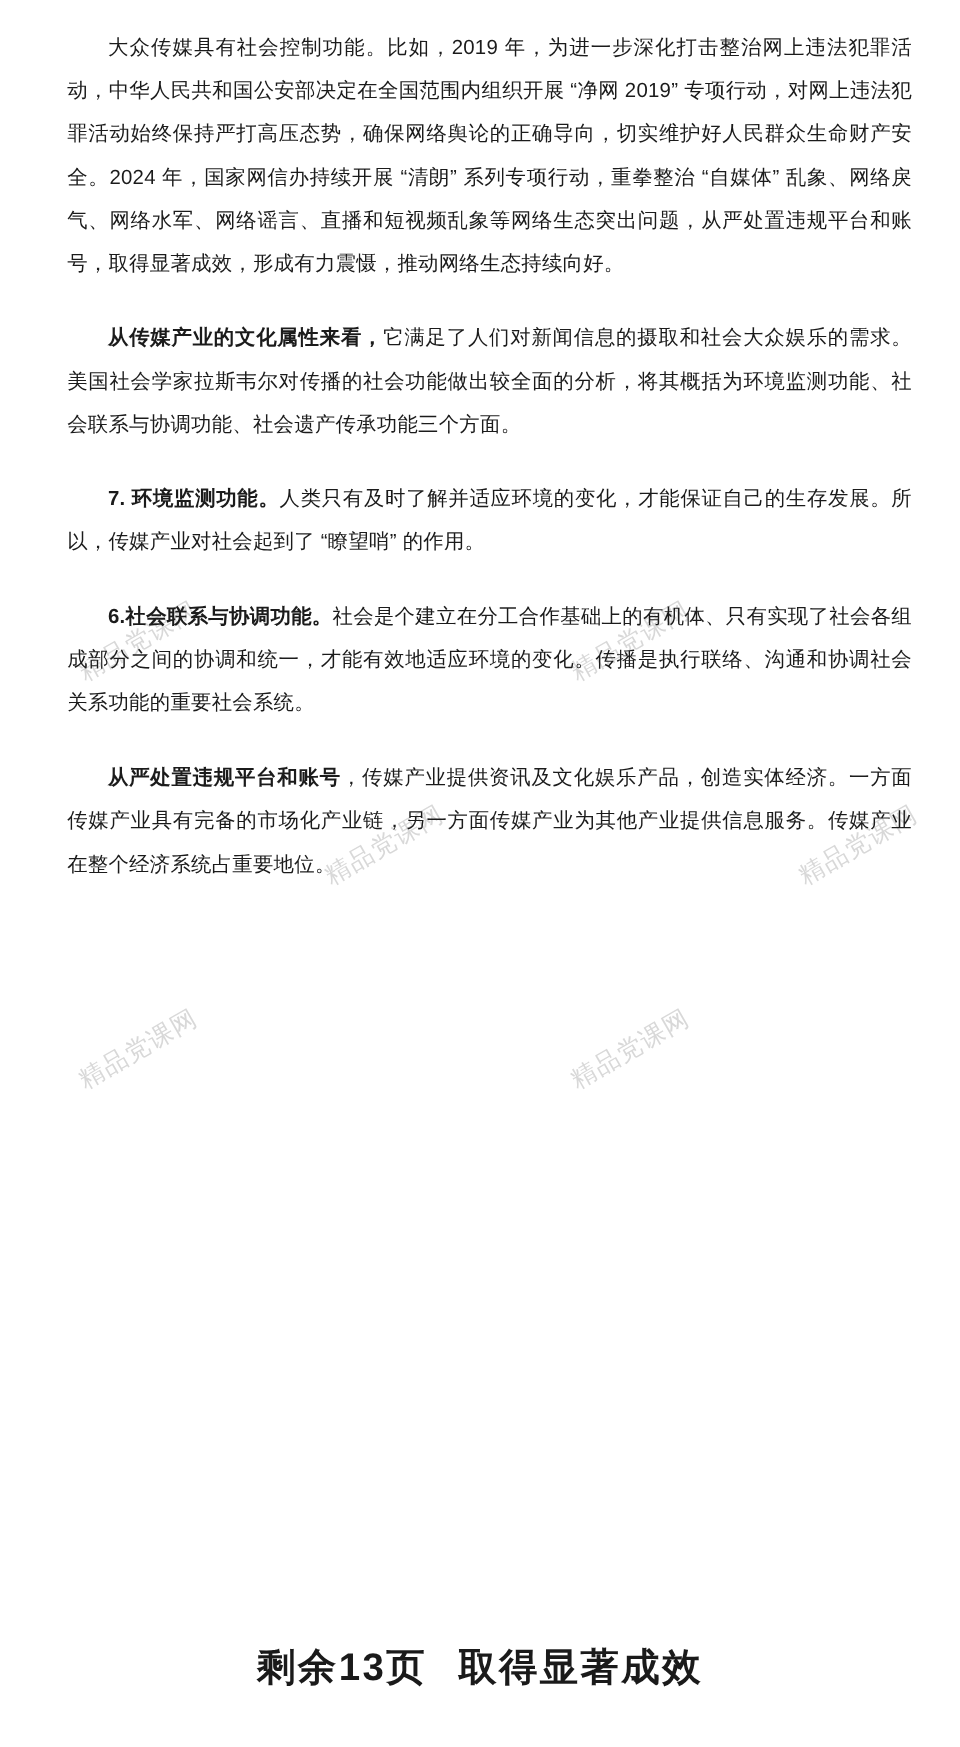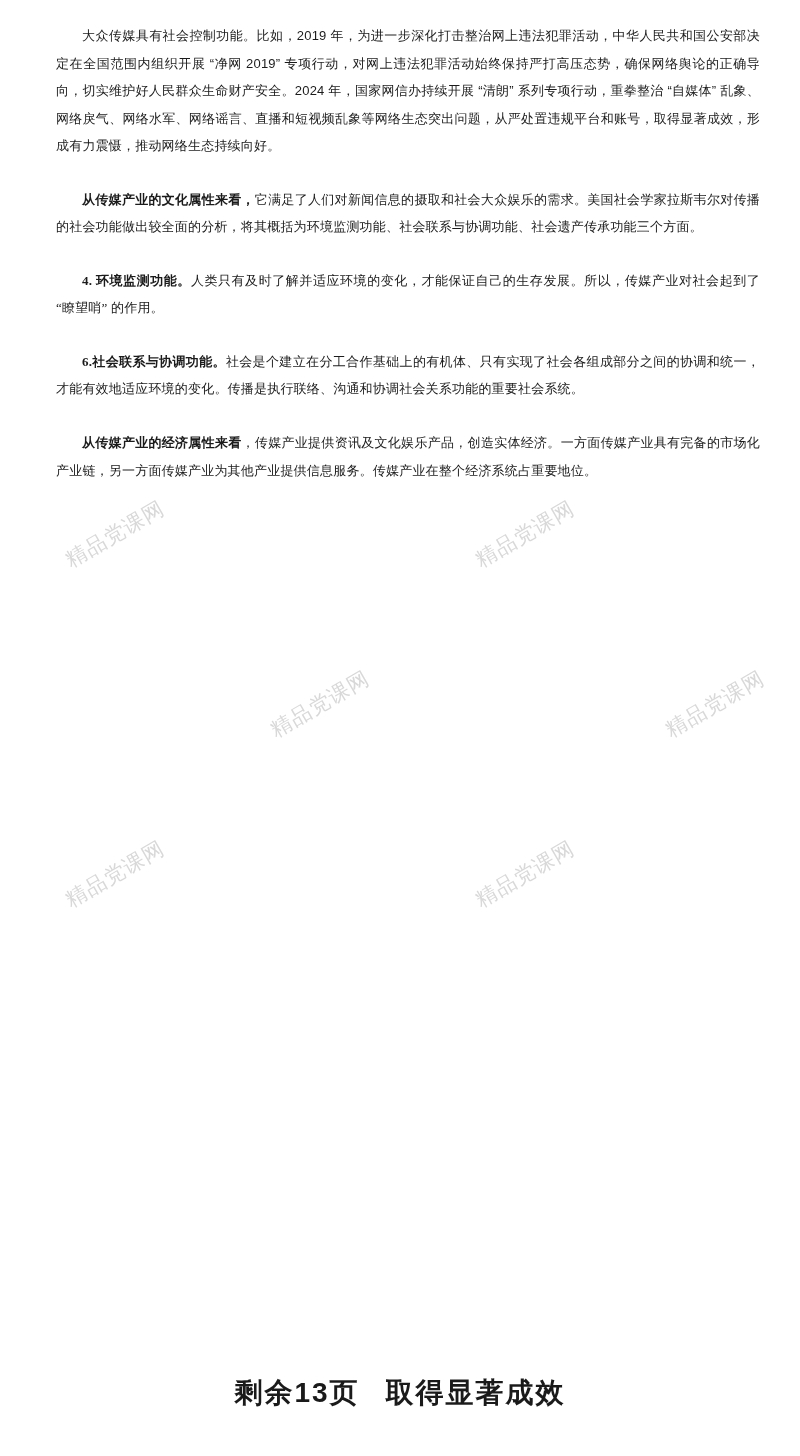--- a/index.html
+++ b/index.html
@@ -16,36 +16,35 @@
     overflow: hidden;
   }
   .page {
     position: relative;
     width: 800px;
     height: 1456px;
     box-sizing: border-box;
     padding: 22px 40px 0 56px;
   }
   .para {
-    font-size: 13px;
+    font-size: 17px;
     line-height: 2.12;
     text-align: justify;
     text-justify: inter-ideograph;
     margin: 0 0 10px 0;
     letter-spacing: 0.2px;
     color: #1b1b1b;
     position: relative;
     z-index: 2;
   }
   .para.indent {
     text-indent: 2em;
   }
   .para.gap {
     margin-top: 26px;
-    font-family: Liberation Serif, serif;
   }
   .lead {
     font-weight: bold;
   }
   .watermark-layer {
     position: absolute;
     inset: 0;
     z-index: 1;
     pointer-events: none;
     overflow: hidden;
@@ -70,21 +69,21 @@
   .footer {
     position: absolute;
     left: 0;
     right: 0;
     bottom: 44px;
     text-align: center;
     z-index: 3;
   }
   .footer-text {
     display: inline-block;
-    font-size: 28px;
+    font-size: 32px;
     font-weight: bold;
     color: #1a1a1a;
     letter-spacing: 2px;
     font-family: "Liberation Sans", "DejaVu Sans", sans-serif;
   }
   .footer-gap {
     display: inline-block;
     width: 26px;
   }
 </style>
@@ -104,29 +103,29 @@
 
   <p class="para indent">
     <span>大众传媒具有社会控制功能。比如，2019 年，为进一步深化打击整治网上违法犯罪活动，中华人民共和国公安部决定在全国范围内组织开展 “净网 2019” 专项行动，对网上违法犯罪活动始终保持严打高压态势，确保网络舆论的正确导向，切实维护好人民群众生命财产安全。2024 年，国家网信办持续开展 “清朗” 系列专项行动，重拳整治 “自媒体” 乱象、网络戾气、网络水军、网络谣言、直播和短视频乱象等网络生态突出问题，从严处置违规平台和账号，取得显著成效，形成有力震慑，推动网络生态持续向好。</span>
   </p>
 
   <p class="para indent gap">
     <span class="lead">从传媒产业的文化属性来看，</span><span>它满足了人们对新闻信息的摄取和社会大众娱乐的需求。美国社会学家拉斯韦尔对传播的社会功能做出较全面的分析，将其概括为环境监测功能、社会联系与协调功能、社会遗产传承功能三个方面。</span>
   </p>
 
   <p class="para indent gap">
-    <span class="lead">4. 环境监测功能。</span><span>人类只有及时了解并适应环境的变化，才能保证自己的生存发展。所以，传媒产业对社会起到了 “瞭望哨” 的作用。</span>
+    <span class="lead">7. 环境监测功能。</span><span>人类只有及时了解并适应环境的变化，才能保证自己的生存发展。所以，传媒产业对社会起到了 “瞭望哨” 的作用。</span>
   </p>
 
   <p class="para indent gap">
     <span class="lead">6.社会联系与协调功能。</span><span>社会是个建立在分工合作基础上的有机体、只有实现了社会各组成部分之间的协调和统一，才能有效地适应环境的变化。传播是执行联络、沟通和协调社会关系功能的重要社会系统。</span>
   </p>
 
 
   <p class="para indent gap">
-    <span class="lead">从传媒产业的经济属性来看</span><span>，传媒产业提供资讯及文化娱乐产品，创造实体经济。一方面传媒产业具有完备的市场化产业链，另一方面传媒产业为其他产业提供信息服务。传媒产业在整个经济系统占重要地位。</span>
+    <span class="lead">从严处置违规平台和账号</span><span>，传媒产业提供资讯及文化娱乐产品，创造实体经济。一方面传媒产业具有完备的市场化产业链，另一方面传媒产业为其他产业提供信息服务。传媒产业在整个经济系统占重要地位。</span>
   </p>
 
   <div class="footer">
     <span class="footer-text">剩余13页</span><span class="footer-gap"></span><span class="footer-text">取得显著成效</span>
   </div>
 
 </div>
 
 </body></html>

